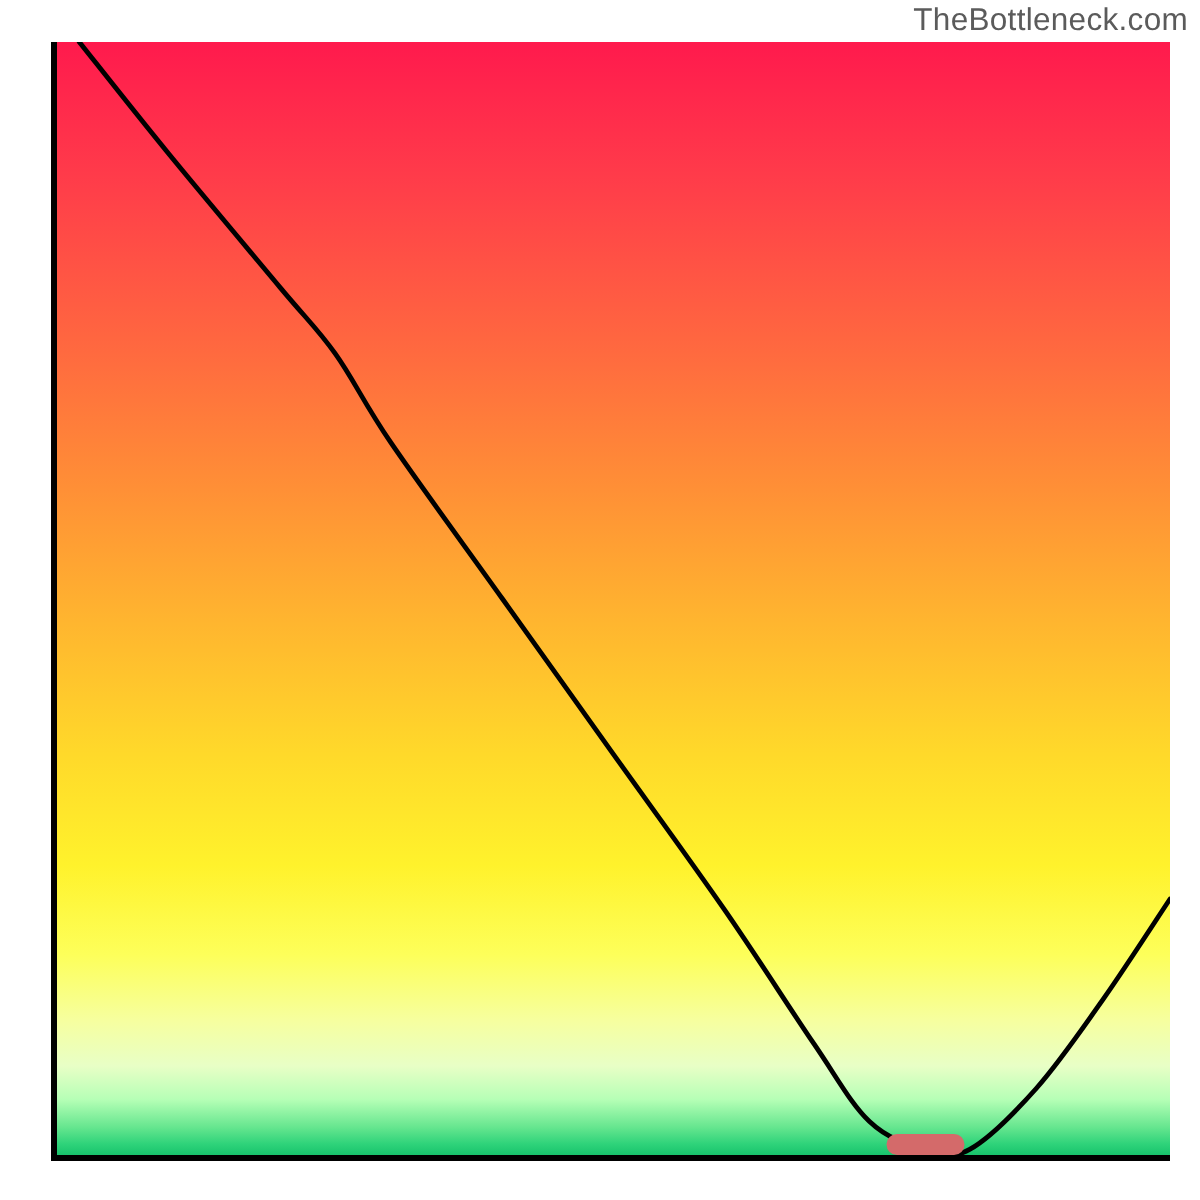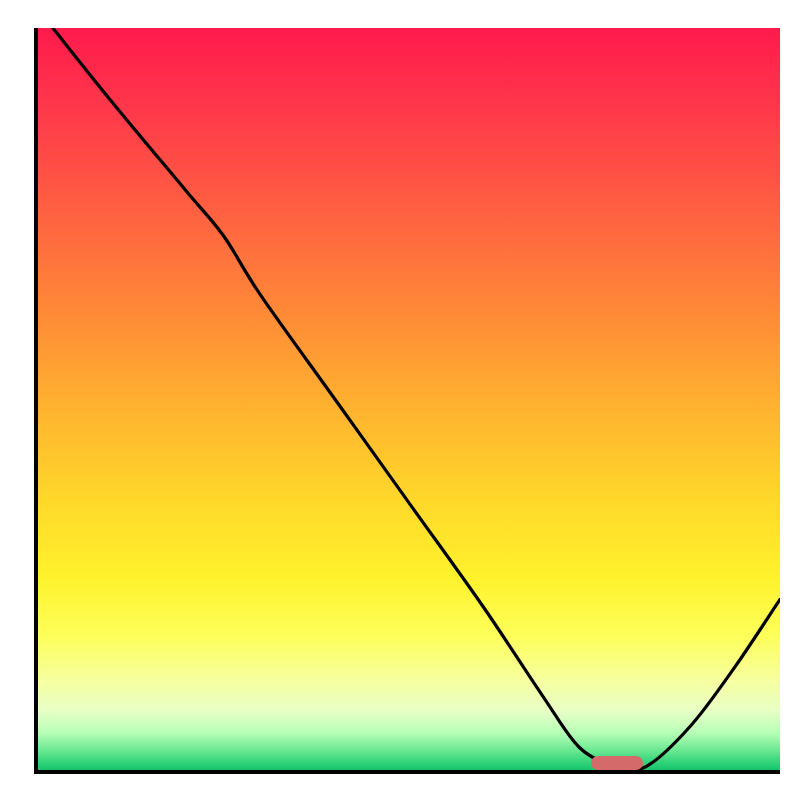--- a/index.html
+++ b/index.html
@@ -68,20 +68,21 @@
     position: absolute;
     background: #d46a6a;
     border-radius: 8px;
     height: 14px;
   }
 </style>
 </head>
 <body>
 
 <div class="chart-container">
+  <div class="watermark">TheBottleneck.com</div>
 
   <div class="plot-area">
     <div class="gradient-bg"></div>
 
     <svg class="curve" viewBox="0 0 742 742" preserveAspectRatio="none">
       <path id="curve-path" fill="none" stroke="#000" stroke-width="3.2" stroke-linecap="round" stroke-linejoin="round" d="M 14.84,0 C 24.733333333333334,12.366666666666655 51.94,46.99333333333327 74.2,74.19999999999993 C 96.46000000000001,101.4066666666666 129.85,140.98 148.4,163.24 C 166.95000000000002,185.50000000000003 173.13333333333333,190.44666666666666 185.5,207.76 C 197.86666666666667,225.07333333333332 204.04999999999998,239.91333333333333 222.6,267.12 C 241.15,294.32666666666665 272.06666666666666,336.37333333333333 296.8,371 C 321.53333333333336,405.62666666666667 346.26666666666665,440.25333333333333 371,474.88 C 395.73333333333335,509.50666666666666 422.94,546.6066666666667 445.2,578.76 C 467.46,610.9133333333333 488.4833333333334,644.3033333333333 504.56000000000006,667.8 C 520.6366666666668,691.2966666666666 529.2933333333333,707.9916666666667 541.66,719.74 C 554.0266666666666,731.4883333333333 567.63,735.1983333333333 578.76,738.29 C 589.89,741.3816666666667 596.0733333333333,745.0916666666666 608.4399999999999,738.29 C 620.8066666666666,731.4883333333333 638.12,714.175 652.96,697.48 C 667.8000000000001,680.7850000000001 682.6399999999999,659.1433333333333 697.4799999999999,638.12 C 712.3199999999999,617.0966666666667 734.5799999999999,582.47 742,571.34"></path>
     </svg>
 
     <div class="marker" id="optimum-marker" style="left: 552.79px; width: 51.94px; bottom: 0px;"></div>
   </div>

